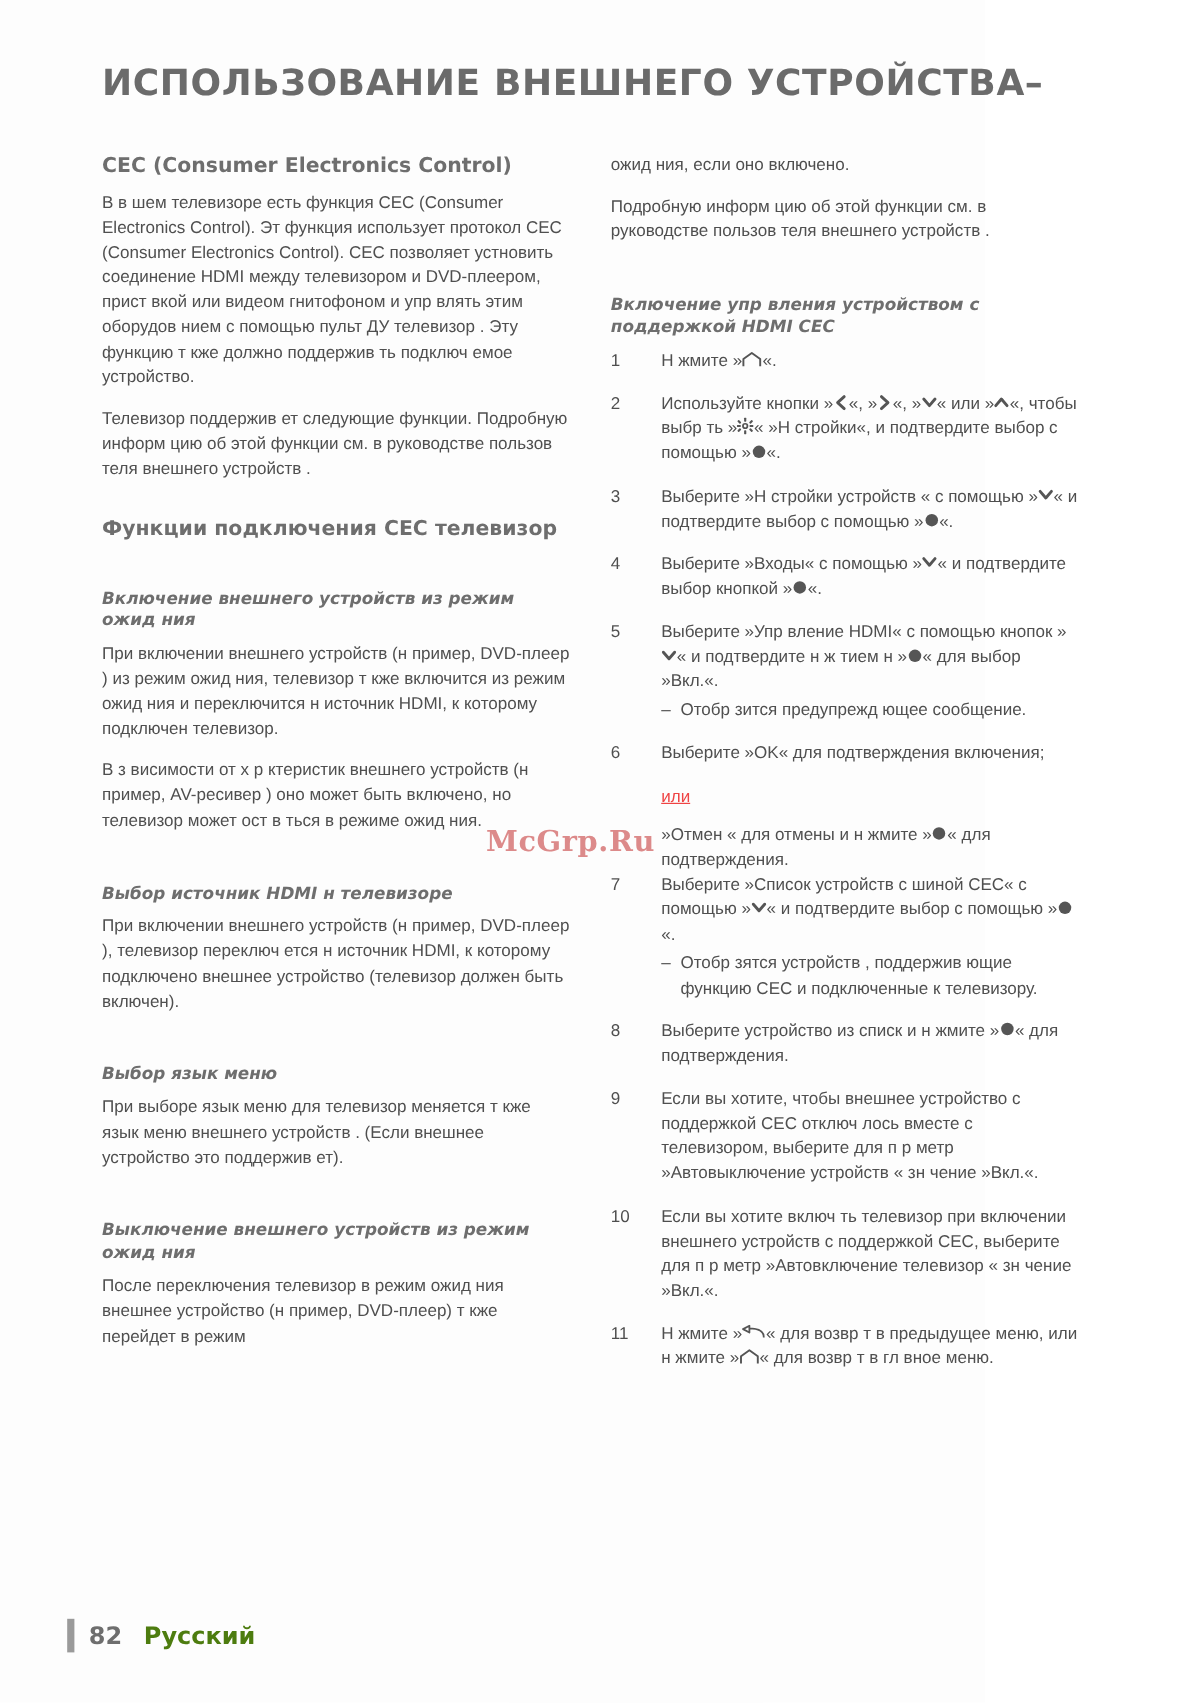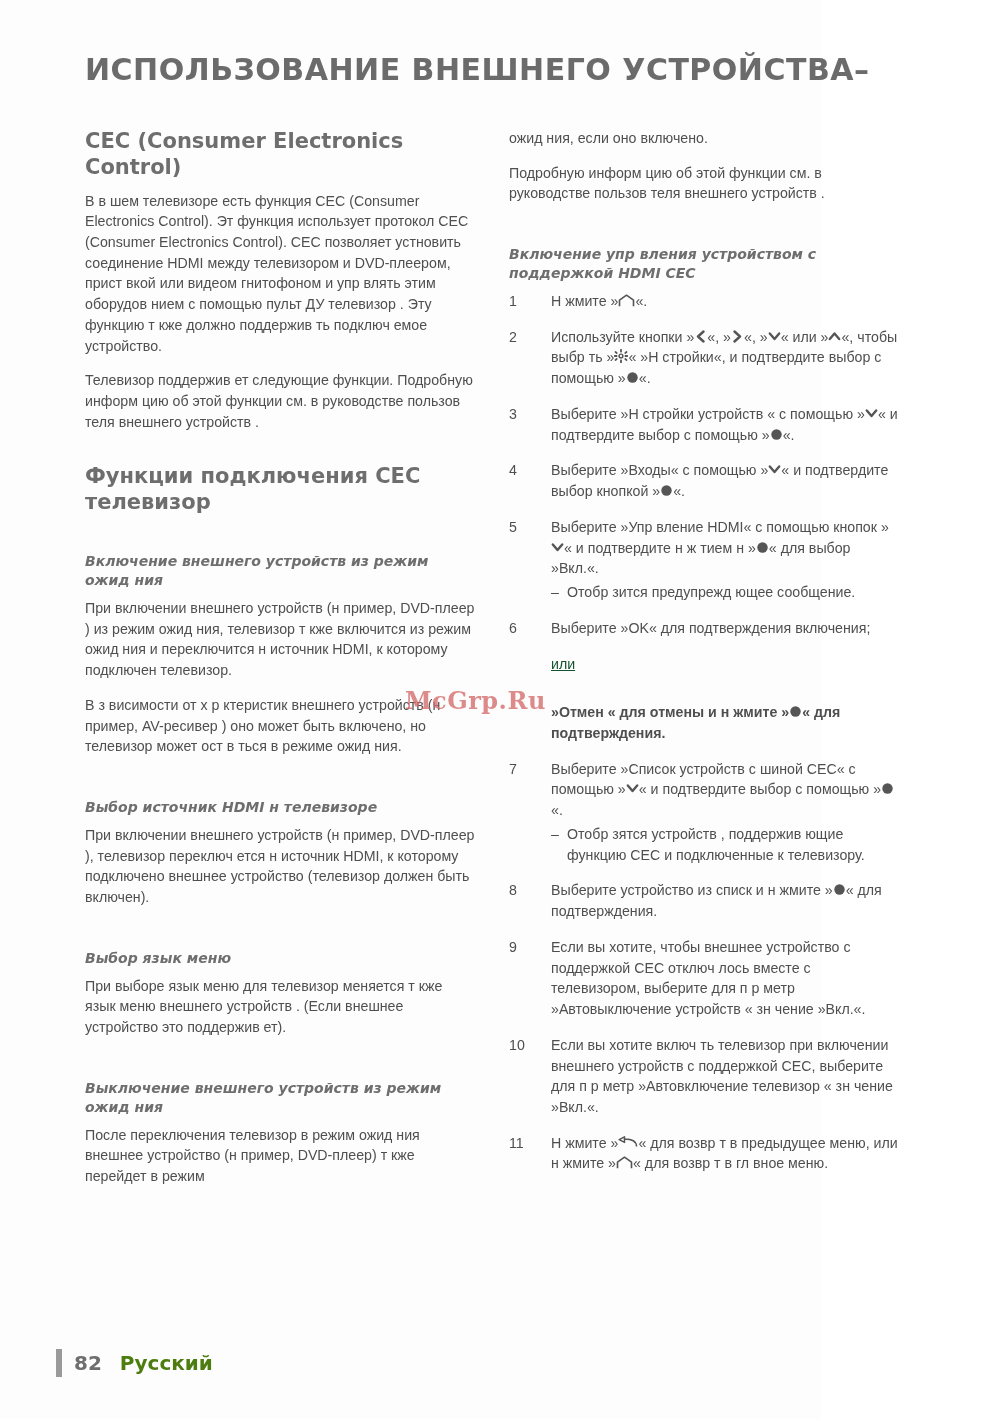--- a/index.html
+++ b/index.html
@@ -42,21 +42,21 @@
   }
   .col {
     position: absolute;
     top: 0;
     width: 390px;
   }
   .col-left { left: 0; }
   .col-right { left: 424px; }
 
   h2.sec {
-    font-size: 21px;
+    font-size: 17px;
     font-weight: bold;
     color: #6e6e6e;
     margin: 0 0 10px 0;
     line-height: 1.25;
     font-family: "DejaVu Sans", sans-serif;
   }
   h3.sub {
     font-size: 14px;
     font-weight: bold;
     font-style: italic;
@@ -102,31 +102,29 @@
   }
   .sub-dash .dash {
     position: absolute;
     left: 0;
     top: 0;
   }
   .or-line {
     padding-left: 42px;
     font-size: 14.2px;
     line-height: 1.46;
-    margin-bottom: 28px;
+    margin-bottom: 12px;
     text-decoration: underline;
-    color: #14532d;
+    color: #ef4444;
   }
   .plain-ind {
     padding-left: 42px;
     font-size: 14.2px;
     line-height: 1.46;
-    margin-bottom: 15px;
-    color: #4f4f4f;
-    font-weight: bold;
+    color: #4f4f4f;
   }
 
   .gl {
     display: inline-block;
     vertical-align: -1px;
     color: #555;
   }
   .gl svg { display: block; }
 
   

